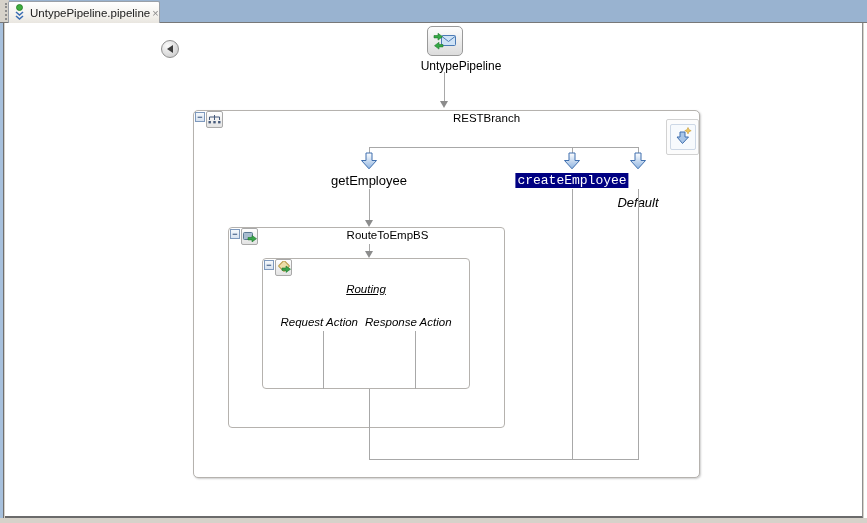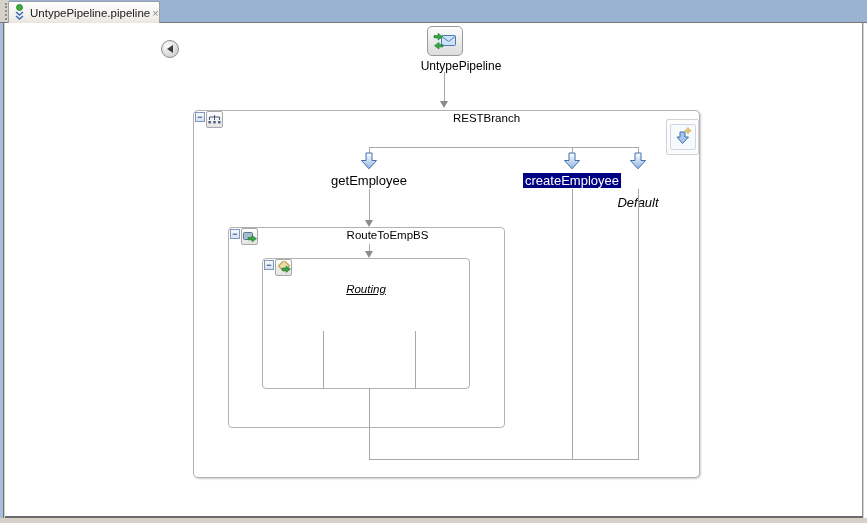--- a/index.html
+++ b/index.html
@@ -147,21 +147,21 @@
     <path d="M5.5 1 h6 v7.5 h4.5 L8.5 16.8 L1 8.5 h4.5 z" fill="url(#bg1)" stroke="#3f6fae" stroke-linejoin="round"></path>
   </svg>
   <svg class="bluearrow" style="left:572px;" viewBox="0 0 17 18">
     <path d="M5.5 1 h6 v7.5 h4.5 L8.5 16.8 L1 8.5 h4.5 z" fill="url(#bg1)" stroke="#3f6fae" stroke-linejoin="round"></path>
   </svg>
   <svg class="bluearrow" style="left:638px;" viewBox="0 0 17 18">
     <path d="M5.5 1 h6 v7.5 h4.5 L8.5 16.8 L1 8.5 h4.5 z" fill="url(#bg1)" stroke="#3f6fae" stroke-linejoin="round"></path>
   </svg>
 
   <div class="blab" style="left:369px;">getEmployee</div>
-  <div class="blab sel" style="left:572px;">createEmployee</div>
+  <div class="blab sel" style="left:572px;font-family:Liberation Mono, monospace;">createEmployee</div>
   <div class="blab ital" style="left:638px;">Default</div>
 
   <div class="line" style="left:369px; top:189px; width:1px; height:31px;"></div>
   <div class="ahead" style="left:365px; top:220px;"></div>
   <div class="line" style="left:572px; top:189px; width:1px; height:270px;"></div>
   <div class="line" style="left:638px; top:189px; width:1px; height:270px;"></div>
   <div class="line" style="left:369px; top:459px; width:270px; height:1px;"></div>
 
   <div class="nodebox" style="left:228px; top:227px; width:277px; height:201px; border-radius:4px;"></div>
   <div class="minus" style="left:230px; top:229px;">−</div>
@@ -179,18 +179,22 @@
   <div class="nodebox" style="left:262px; top:258px; width:208px; height:131px; border-radius:4px;"></div>
   <div class="minus" style="left:264px; top:260px;">−</div>
   <div class="iconbtn" style="left:275px; top:259px;">
     <svg width="14" height="13" viewBox="0 0 14 13">
       <rect x="3" y="1" width="8" height="8" rx="1" transform="rotate(45 7 5)" fill="#ecdda8" stroke="#b89b4a"></rect>
       <path d="M5 9 h4 v-2 l4.5 3.2 -4.5 3.2 v-2 h-4 z" fill="#3aa34a" stroke="#1f7a2e" stroke-width="0.6" transform="translate(0,-2)"></path>
     </svg>
   </div>
   <div class="boxtitle ital" style="left:262px; top:261px; width:208px;text-decoration:underline;">Routing</div>
 
+  <div class="rrlabels">
+    <span>Request Action</span>
+    <span>Response Action</span>
+  </div>
   <div class="line" style="left:323px; top:331px; width:1px; height:58px;"></div>
   <div class="line" style="left:415px; top:331px; width:1px; height:58px;"></div>
 
   <div class="line" style="left:369px; top:389px; width:1px; height:70px;"></div>
 
 </div>
 
 </body></html>

